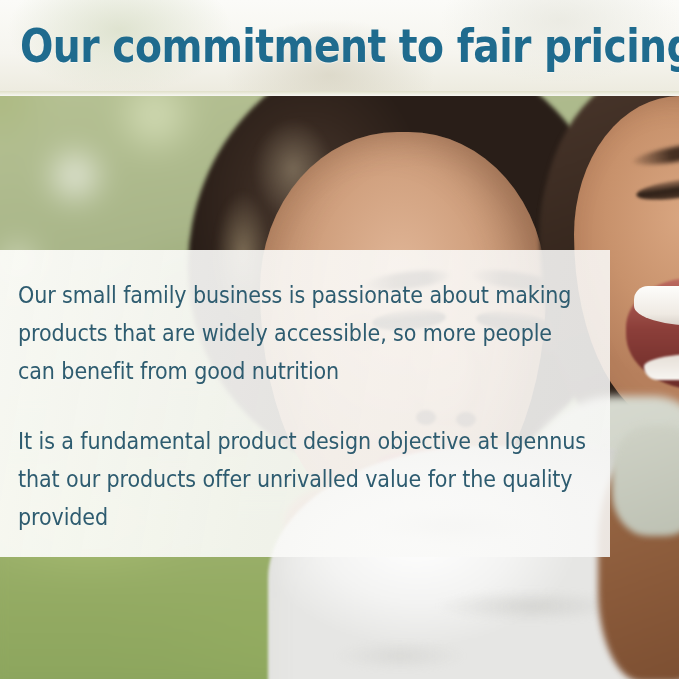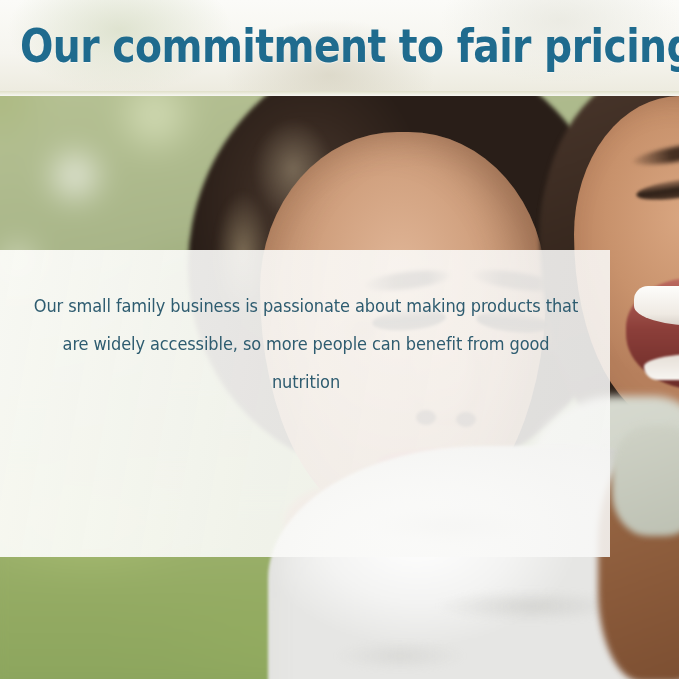--- a/index.html
+++ b/index.html
@@ -390,28 +390,27 @@
     left: 0;
     top: 250px;
     width: 610px;
     height: 307px;
     z-index: 5;
     background: linear-gradient(100deg, rgba(252,252,249,0.94) 0%, rgba(250,250,248,0.90) 45%, rgba(248,248,247,0.88) 100%);
     box-sizing: border-box;
     padding: 26px 16px 0 18px;
   }
   .panel-para {
-    margin: 11px;
+    margin: 0;
     font-family: "DejaVu Sans Condensed", "Liberation Sans", sans-serif;
-    font-size: 18px;
+    font-size: 23px;
     font-weight: 400;
     line-height: 38px;
     letter-spacing: -0.1px;
     color: #2e5c70;
-    text-align: center;
   }
   .panel-para + .panel-para {
     margin-top: 32px;
   }
 </style>
 </head>
 <body>
 
 <div class="banner">
 
@@ -456,15 +455,16 @@
 
     <div class="girl-shoulder"></div>
     <div class="clothing"></div>
     <div class="clothing-folds"></div>
     <div class="arm"></div>
     <div class="sleeve"></div>
   </div>
 
   <div class="text-panel">
     <p class="panel-para">Our small family business is passionate about making products that are widely accessible, so more people can benefit from good nutrition</p>
+    <p class="panel-para">It is a fundamental product design objective at Igennus that our products offer unrivalled value for the quality provided</p>
   </div>
 
 </div>
 
 </body></html>

